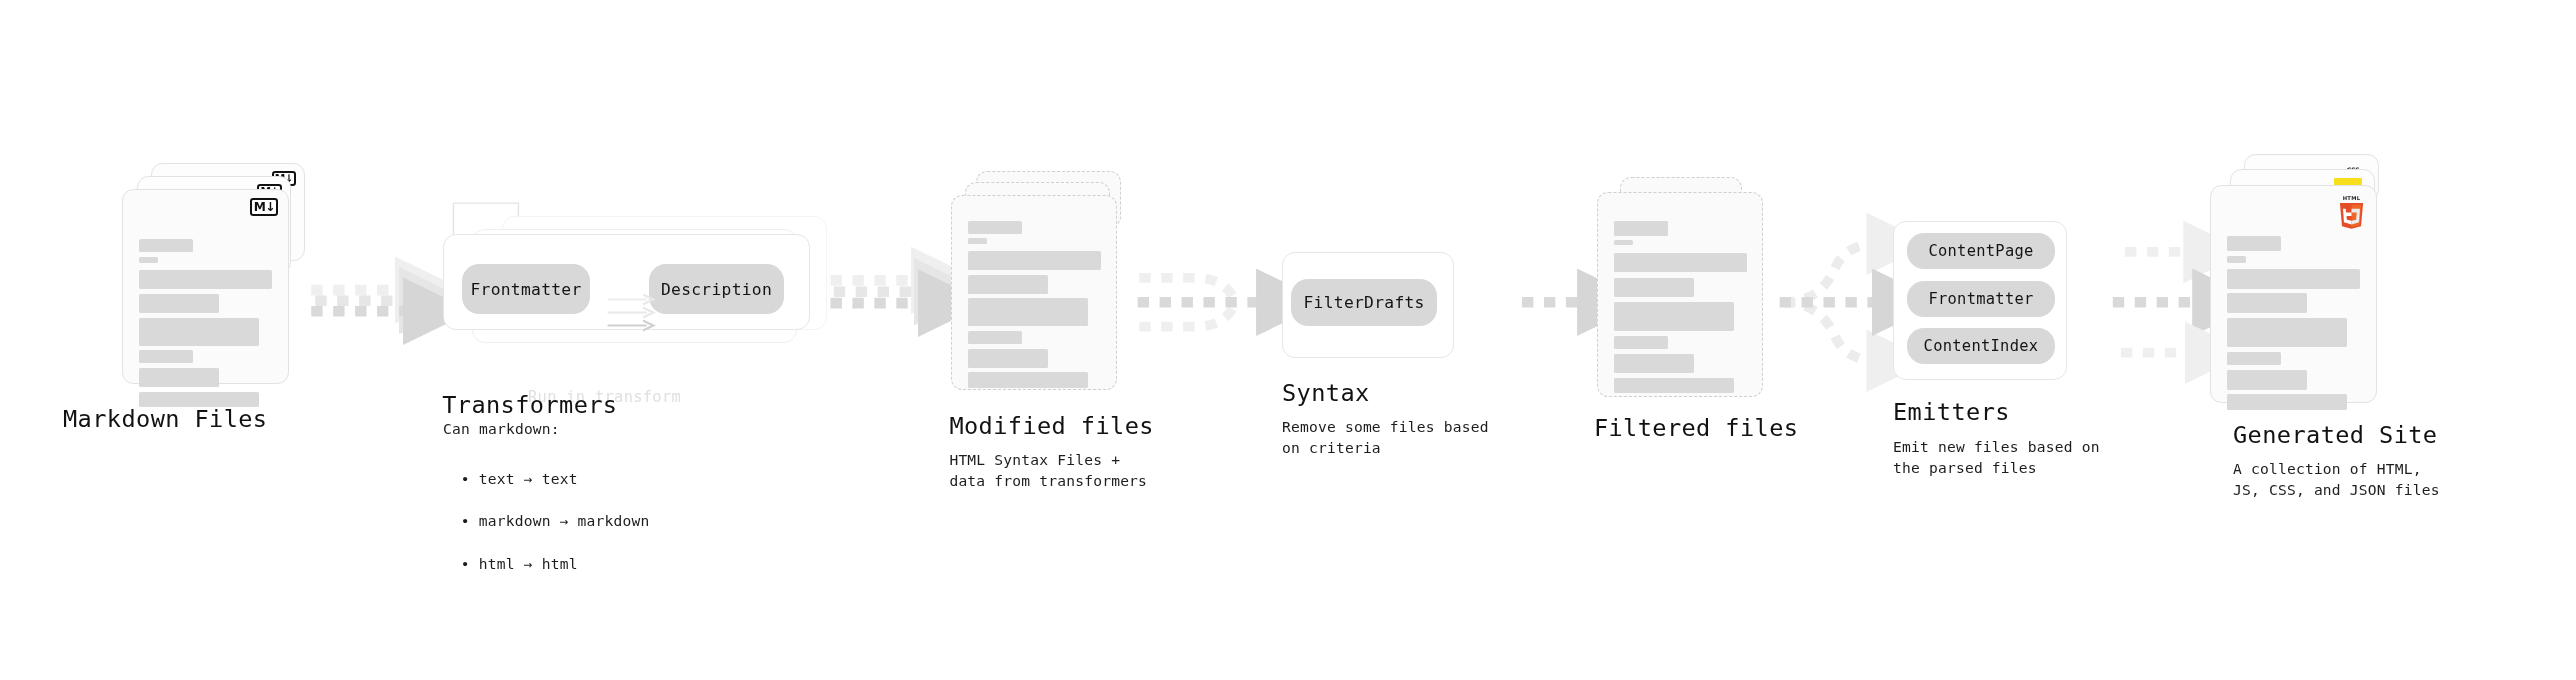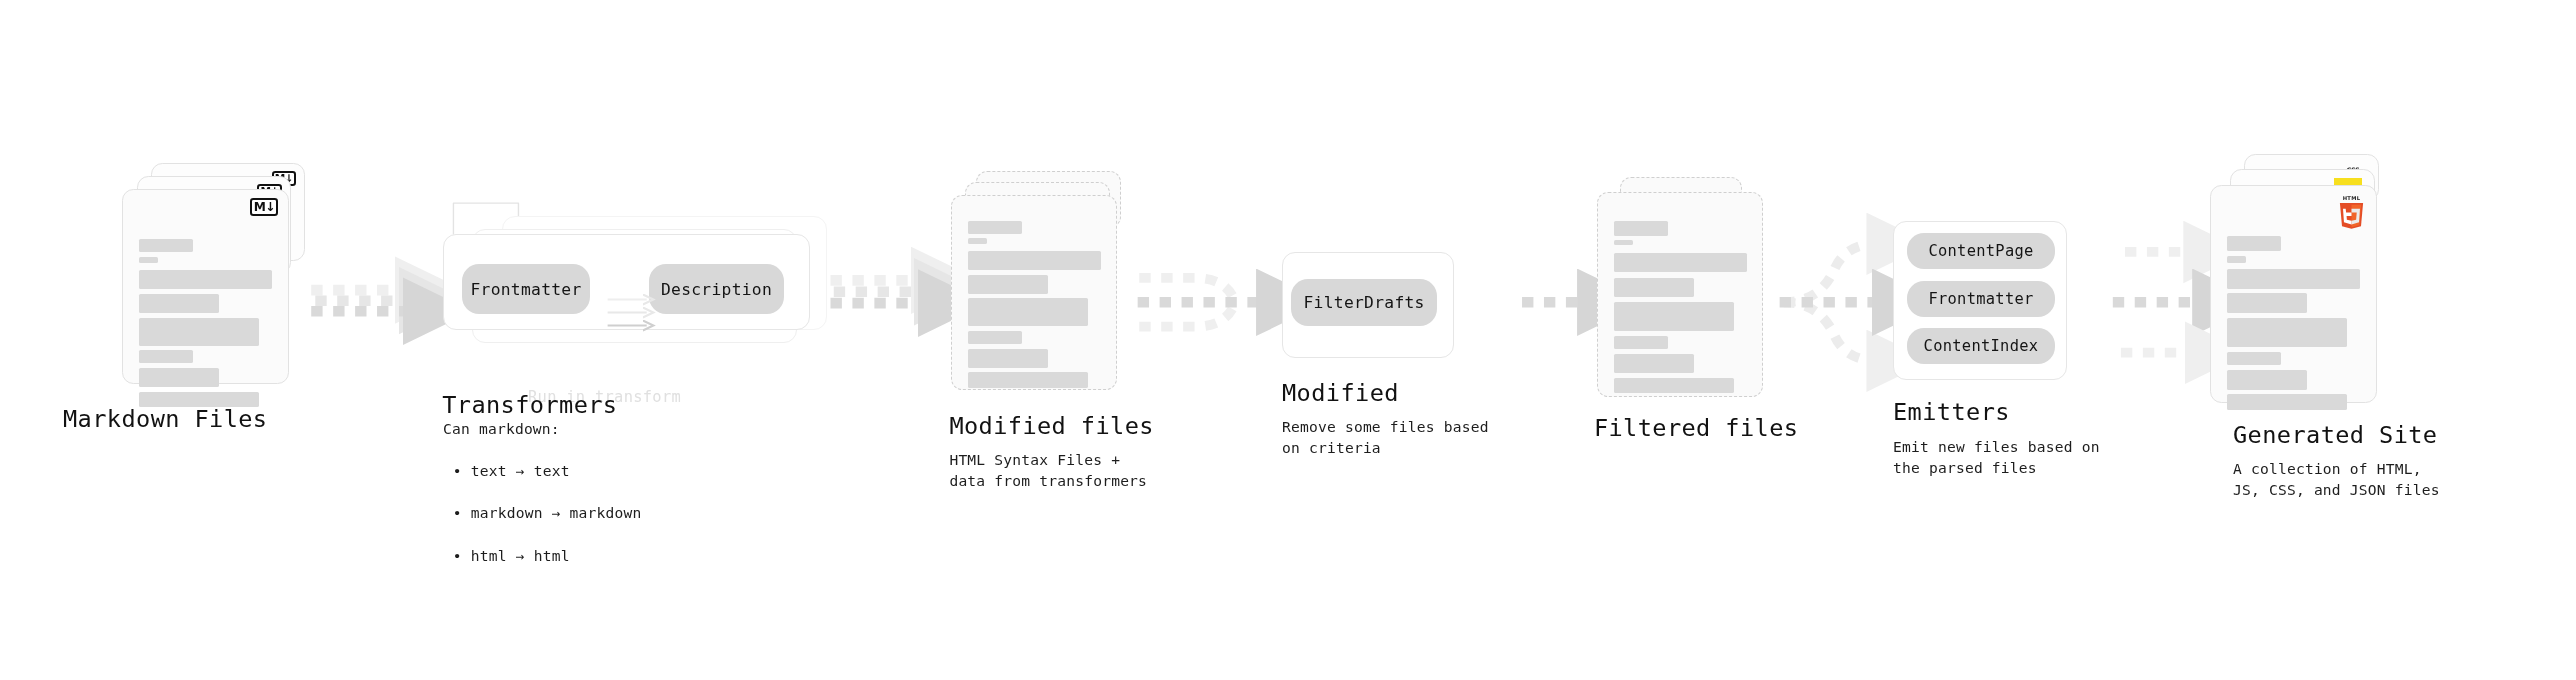--- a/index.html
+++ b/index.html
@@ -107,21 +107,21 @@
 
   .parallel-label{
     position:absolute;
     font-size:15.4px;
     color:#e0e0e0;
     white-space:nowrap;
     letter-spacing:0.3px;
   }
 
   svg{display:block;overflow:visible;}
-  .bullet-list{margin:0;padding:0;list-style:none;}
+  .bullet-list{margin:8px;padding:0;list-style:none;}
   .bullet-list li{white-space:nowrap;}
 </style>
 </head>
 <body>
 
 <div id="canvas">
 
   <svg class="abs" style="left:0;top:0;width:2576px;height:681px;" viewBox="0 0 3170 838">
     <defs>
       <marker id="head-strong" markerWidth="7" markerHeight="7" refX="1.1" refY="3.2" orient="auto">
@@ -265,21 +265,21 @@
     <div class="abs stage-caption" style="left:2.4px;top:278px;">HTML Syntax Files +
 data from transformers</div>
   </div>
 
   <div class="abs" style="left:1282px;top:252px;width:268px;height:244px;">
 
     <div class="group" style="left:0px;top:0px;width:172px;height:106px;">
       <div class="chip" style="left:13px;top:26px;width:146px;height:47px;margin-left:-4.9px;">FilterDrafts</div>
     </div>
 
-    <div class="abs stage-title" style="left:0px;top:127px;">Modified</div>
+    <div class="abs stage-title" style="left:0px;top:127px;">Syntax</div>
     <div class="abs stage-caption" style="left:0px;top:164px;">Remove some files based
 on criteria</div>
   </div>
 
   <div class="abs" style="left:1589px;top:177px;width:228px;height:309px;">
 
     <div class="card dashed" style="left:31px;top:0px;width:122px;height:49px;"></div>
 
     <div class="card dashed" style="left:8.1px;top:14.6px;width:166px;height:205px;">
       <div class="card-body">

